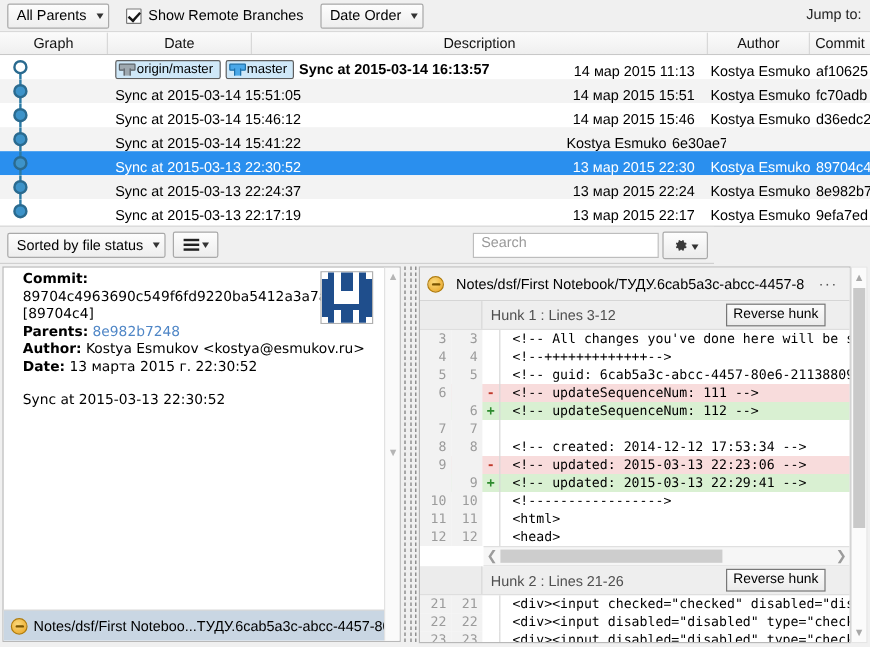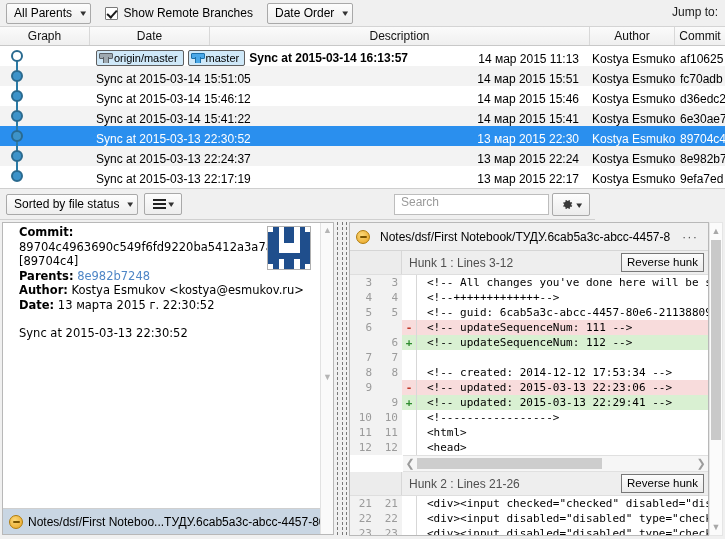--- a/index.html
+++ b/index.html
@@ -220,21 +220,21 @@
   }
   .dots { font-size: 13px; color: #555; letter-spacing: 1px; padding: 0 6px; }
 
   .hunk-head {
     height: 24px; display: flex; align-items: center; position: relative;
     background: #eeeeee; border-bottom: 1px solid #dedede;
   }
   .hunk-gut { width: 52px; height: 100%; background: #ececec; border-right: 1px solid #d7d7d7; }
   .hunk-label { font-size: 12px; color: #4f4f4f; padding-left: 7px; }
   .revbtn {
-    position: absolute; right: 4px; top: 2px; height: 19px;
+    position: absolute; right: 20px; top: 2px; height: 19px;
     background: linear-gradient(#fcfcfc,#ebebeb); border: 1px solid #777;
     font-size: 11.5px; padding: 0 5px; line-height: 17px; cursor: default;
   }
 
   .code { font-family: "DejaVu Sans Mono", monospace; font-size: 11px; }
   .cline { display: flex; height: 15px; align-items: center; background: #fff; }
   .cline.del { background: #f8dcdc; }
   .cline.add { background: #d9f0d2; }
   .ln {
     width: 26px; text-align: right; padding-right: 4px; color: #9b9b9b;
@@ -352,21 +352,20 @@
           <div class="cell hash">d36edc2</div>
         </div>
         <div class="row odd">
           <div class="cell graph">
             <div class="gline "></div>
             <div class="gnode"></div>
           </div>
           <div class="cell desc">
             <span>Sync at 2015-03-14 15:41:22</span>
           </div>
-          <div class="cell date">14 мар 2015 15:41</div>
           <div class="cell auth">Kostya Esmukov &lt;</div>
           <div class="cell hash">6e30ae7</div>
         </div>
         <div class="row sel">
           <div class="cell graph">
             <div class="gline "></div>
             <div class="gnode"></div>
           </div>
           <div class="cell desc">
             <span>Sync at 2015-03-13 22:30:52</span>

